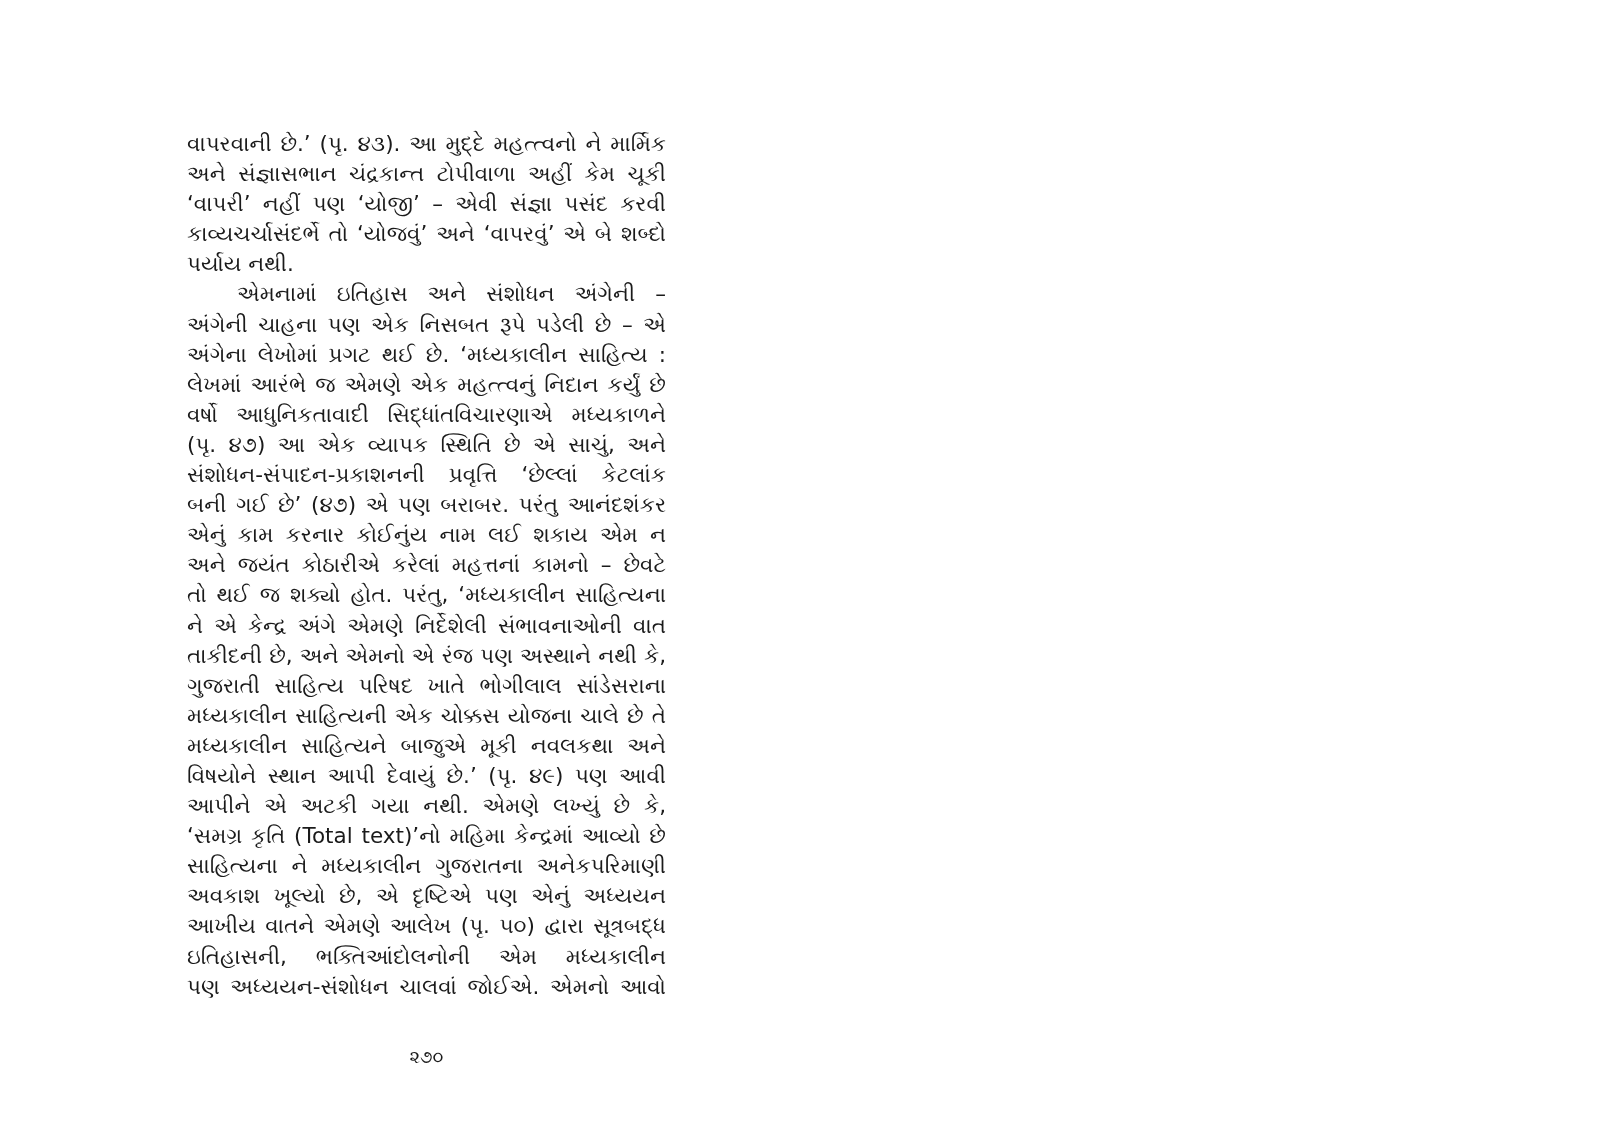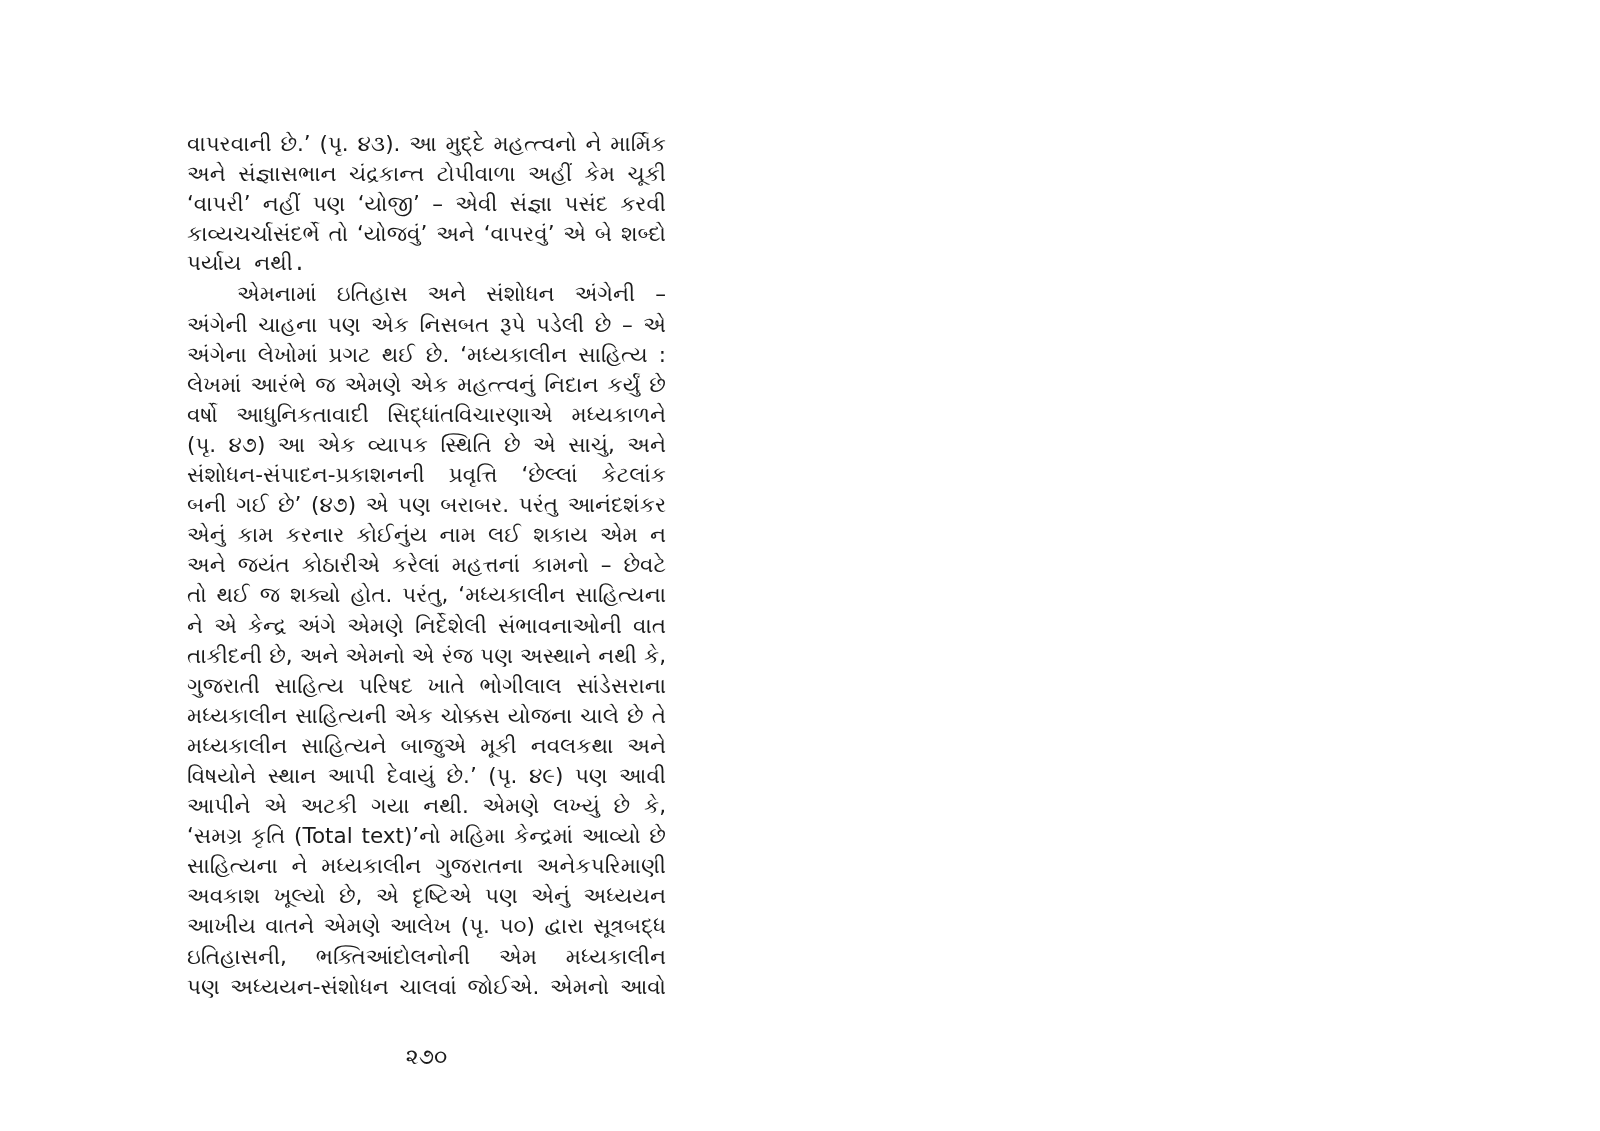--- a/index.html
+++ b/index.html
@@ -23,29 +23,29 @@
   }
   .left-block  { left: 187px; top: 129px; width: 479px; }
 
   .line {
     height: 30.1px;
     overflow: hidden;
     text-align: justify;
     text-align-last: justify;
     -moz-text-align-last: justify;
   }
-  .line.para-end { text-align-last: left; font-family: Liberation Mono, monospace; -moz-text-align-last: left; }
+  .line.para-end { text-align-last: left; -moz-text-align-last: left; }
   .line.indent   { text-indent: 50px; }
   .folio-left {
     position: absolute;
     left: 187px;
     top: 1043px;
     width: 479px;
     text-align: center;
-    font-size: 22px;
+    font-size: 18px;
     line-height: 28px;
     font-family: Liberation Serif, serif;
   }
 </style>
 </head>
 <body>
 
 <div class="spread" style="--paper: #ffffff; --ink: #1a1a1a;">
 
   <div class="page left">

